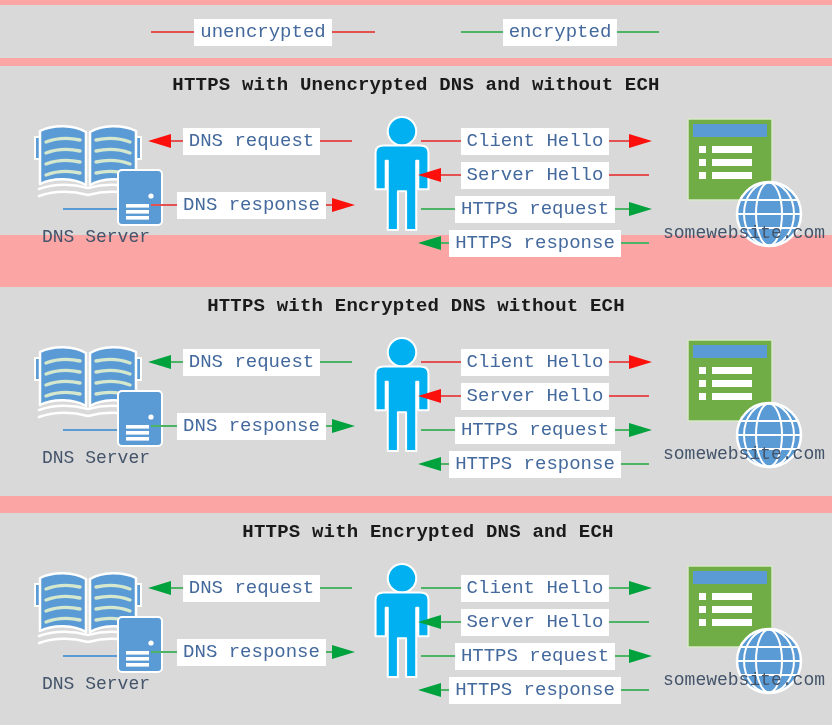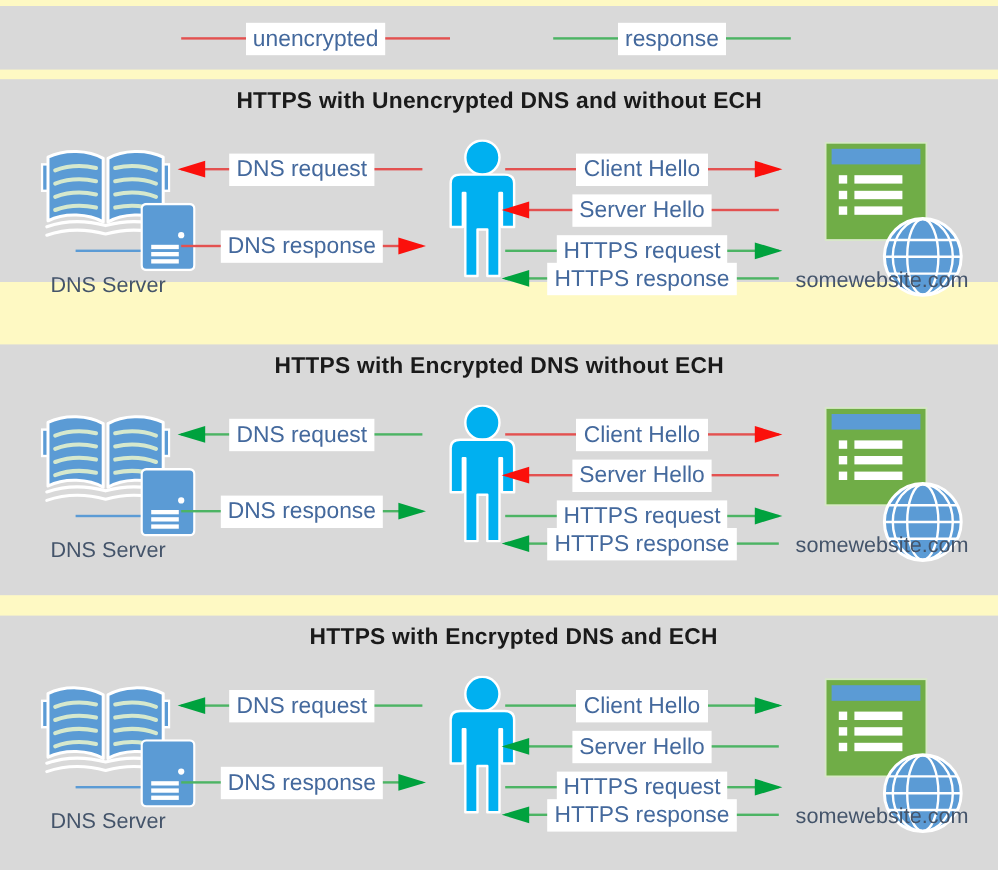--- a/index.html
+++ b/index.html
@@ -1,17 +1,17 @@
 <!DOCTYPE html>
 <html><head>
 <meta charset="utf-8">
 <style>
   html,body{margin:0;padding:0;background:#ffffff;}
-  .page{position:relative;width:832px;height:725px;background:#fef9c3;overflow:hidden;
-        font-family:Liberation Sans, sans-serif;}
+  .page{position:relative;width:832px;height:725px;background:#fca5a5;overflow:hidden;
+        font-family:Liberation Mono, monospace;}
   .bar{position:absolute;left:0;width:832px;background:#d9d9d9;}
   .legend-bar{top:5px;height:53px;}
   .panel-0{top:66px;height:169px;}
   .panel-1{top:287px;height:209px;}
   .panel-2{top:513px;height:212px;padding-left:24px;}
   .panel-title{position:absolute;left:0;top:8px;width:100%;text-align:center;
         font-size:19px;font-weight:bold;color:#1a1a1a;letter-spacing:.2px;}
   
   .arrow{position:absolute;height:28px;display:flex;align-items:center;justify-content:center;}
   .arrow[data-state="unencrypted"]{--shaft:#e35150;--head:#fb100c;}
@@ -23,21 +23,21 @@
   .arrow[data-dir="right"] .head{right:-2px;border-left:23px solid var(--head);}
   .albl{position:relative;background:#ffffff;color:#44699d;font-size:19px;line-height:27px;
         padding:0 6px;white-space:nowrap;}
   .leg-0{left:150px;top:13px;width:226px;}
   .leg-1{left:460px;top:13px;width:200px;}
   .la-0{left:150px;top:61px;width:203px;}
   .la-1{left:150px;top:125px;width:203px;align-items:center;}
   .ra-0{left:420px;top:61px;width:230px;}
   .ra-1{left:420px;top:95px;width:230px;align-items:center;}
   .ra-2{left:420px;top:129px;width:230px;}
-  .ra-3{left:420px;top:152px;width:230px;}
+  .ra-3{left:420px;top:163px;width:230px;}
   
   .book-svg{position:absolute;left:34px;top:55px;width:108px;height:85px;}
   .server-svg{position:absolute;left:117px;top:103px;width:46px;height:57px;}
   .connector{position:absolute;left:63px;top:142px;width:56px;height:2px;background:#5b9bd5;}
   .person-svg{position:absolute;left:363px;top:50px;width:78px;height:118px;}
   .site-svg{position:absolute;left:687px;top:52px;width:116px;height:130px;}
   .caption{position:absolute;font-size:18px;color:#44546a;white-space:nowrap;}
   .dns-caption{left:42px;top:161px;}
   .site-caption{left:663px;top:157px;}
   .defs{position:absolute;width:0;height:0;overflow:hidden;}
@@ -101,21 +101,21 @@
 
 <div class="page">
 
   <div class="bar legend-bar">
     <div class="arrow leg-0" data-state="unencrypted">
       <span class="shaft"></span>
       <span class="albl">unencrypted</span>
     </div>
     <div class="arrow leg-1" data-state="encrypted">
       <span class="shaft"></span>
-      <span class="albl">response</span>
+      <span class="albl">encrypted</span>
     </div>
   </div>
 
   <div class="bar panel-0">
     <div class="panel-title">HTTPS with Unencrypted DNS and without ECH</div>
     <svg class="book-svg">
         <use href="#sym-book"></use>
       </svg>
     <div class="connector"></div>
     <svg class="server-svg">

